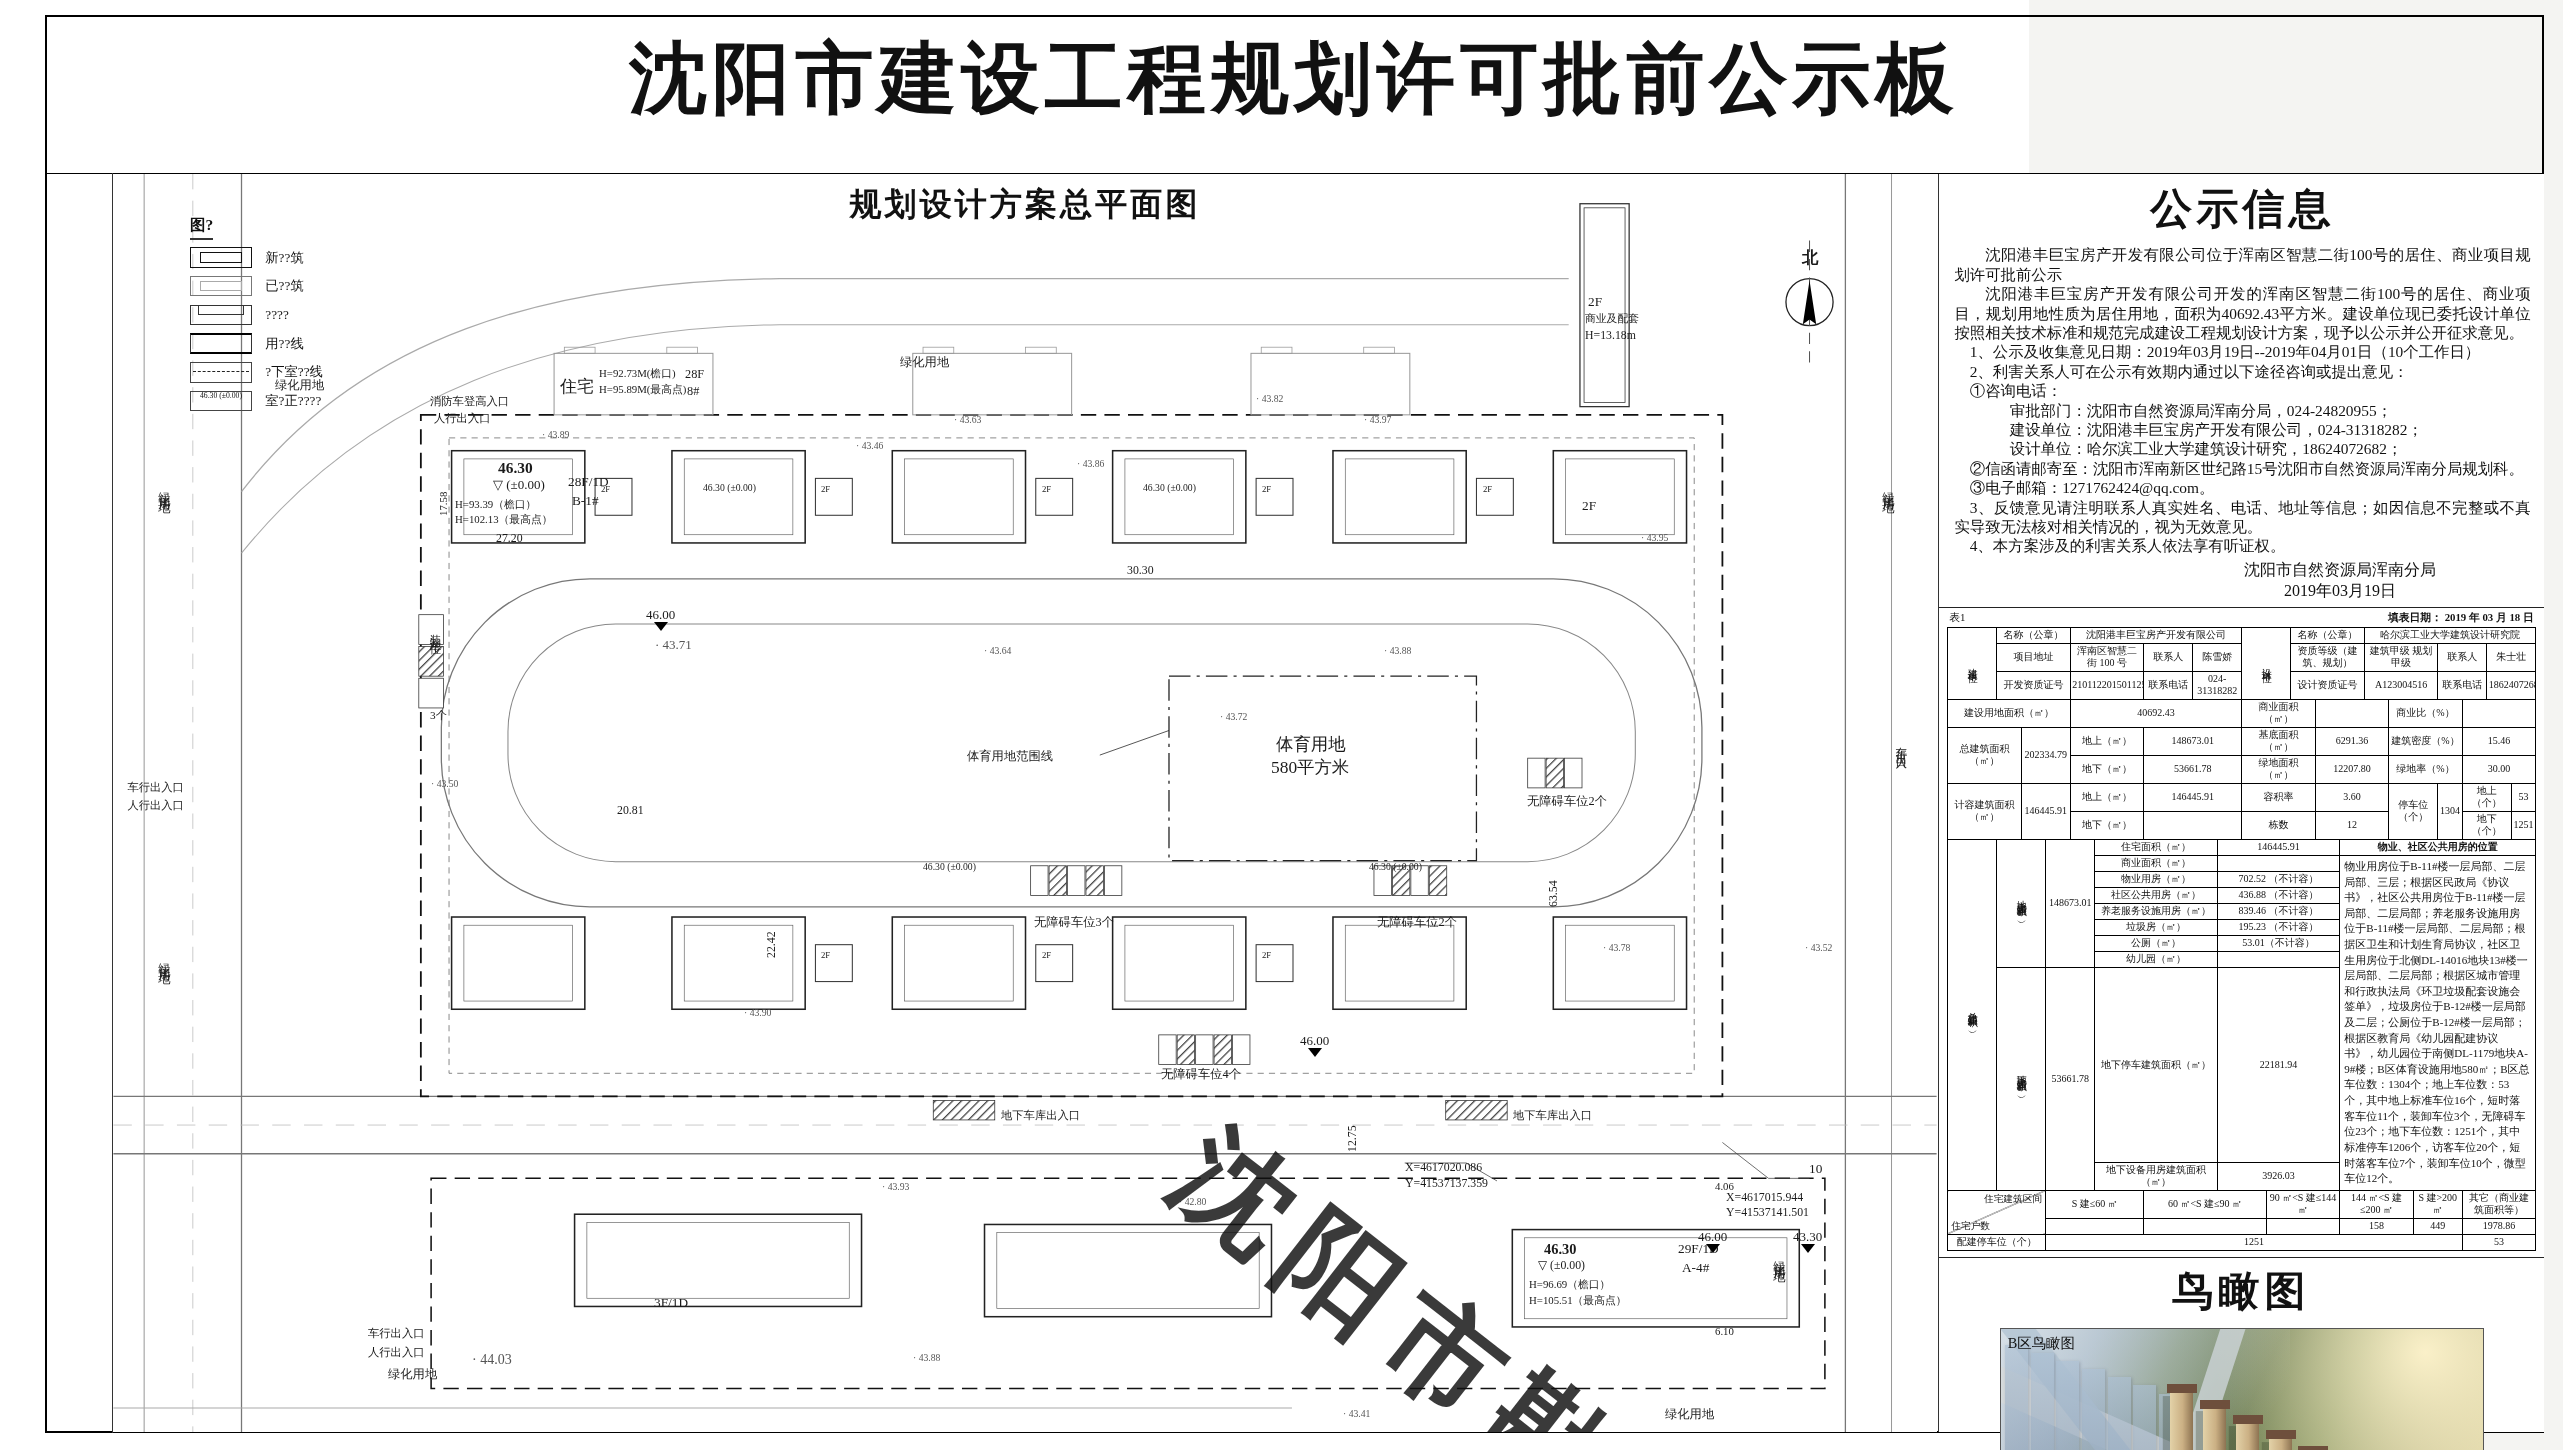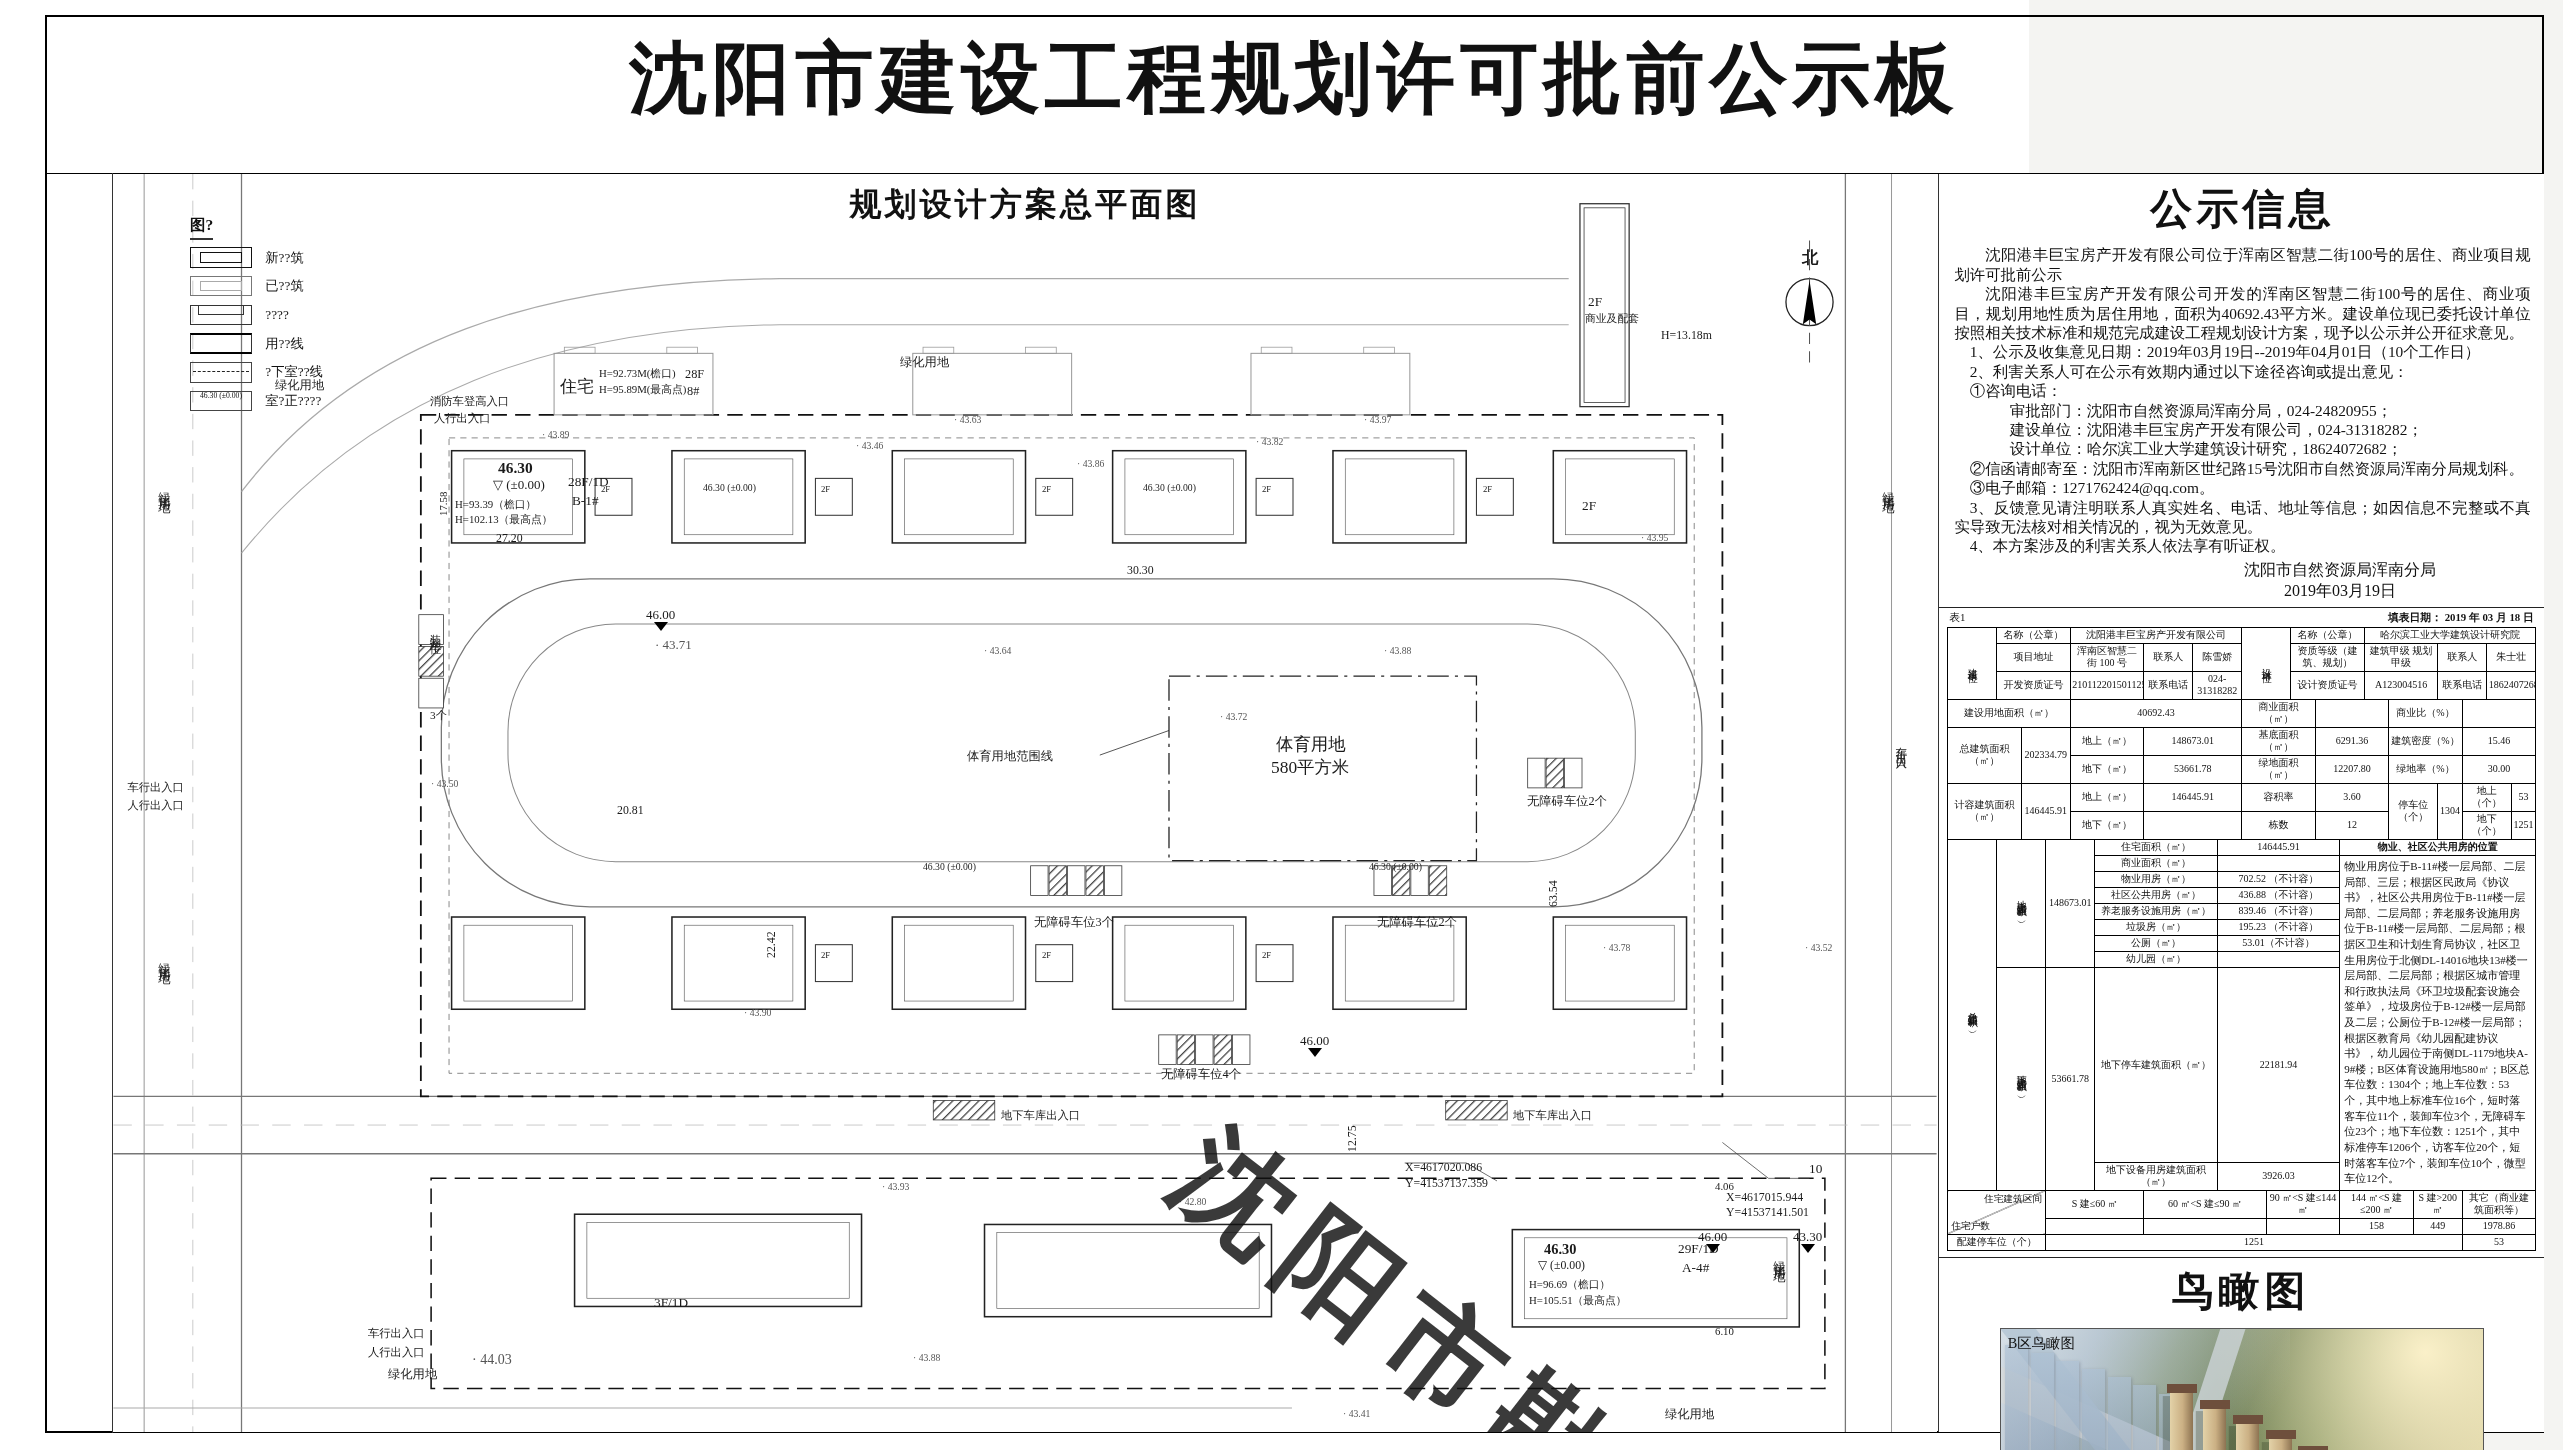--- a/index.html
+++ b/index.html
@@ -238,21 +238,21 @@
     </div>
     <div id="anno-layer">
         <div class="anno b" style="left: 1689px; top: 76px; font-size: 16.4px;">北</div>
         <div class="anno" style="left: 447px; top: 204px; font-size: 17px;">住宅</div>
         <div class="anno" style="left: 486px; top: 194px; font-size: 10.8px;">H=92.73M(檐口)</div>
         <div class="anno" style="left: 486px; top: 210px; font-size: 10.8px;">H=95.89M(最高点)</div>
         <div class="anno" style="left: 572px; top: 194px; font-size: 12.3px;">28F</div>
         <div class="anno" style="left: 574px; top: 211px; font-size: 12.3px;">8#</div>
         <div class="anno" style="left: 1475px; top: 121px; font-size: 13.3px;">2F</div>
         <div class="anno" style="left: 1472px; top: 139px; font-size: 10.8px;">商业及配套</div>
-        <div class="anno" style="left: 1548px; top: 156px; font-size: 11.8px;">H=13.18m</div>
+        <div class="anno" style="left: 1472px; top: 156px; font-size: 11.8px;">H=13.18m</div>
         <div class="anno" style="left: 1469px; top: 325px; font-size: 13.3px;">2F</div>
         <div class="anno b" style="left: 385px; top: 286px; font-size: 15.4px;">46.30</div>
         <div class="anno" style="left: 380px; top: 304px; font-size: 13px;">▽ (±0.00)</div>
         <div class="anno" style="left: 342px; top: 325px; font-size: 10.8px;">H=93.39（檐口）</div>
         <div class="anno" style="left: 342px; top: 340px; font-size: 10.8px;">H=102.13（最高点）</div>
         <div class="anno" style="left: 455px; top: 301px; font-size: 13.3px;">28F/1D</div>
         <div class="anno" style="left: 459px; top: 320px; font-size: 13.3px;">B-1#</div>
         <div class="anno" style="left: 383px; top: 359px; font-size: 11.8px;">27.20</div>
         <div class="anno" style="left: 325px; top: 342px; font-size: 10.8px; transform: rotate(-90deg);">17.58</div>
         <div class="anno" style="left: 590px; top: 309px; font-size: 9.7px;">46.30 (±0.00)</div>
@@ -310,21 +310,21 @@
         <div class="anno" style="left: 653px; top: 784px; font-size: 11.8px; transform: rotate(-90deg);">22.42</div>
         <div class="anno" style="left: 504px; top: 631px; font-size: 11.8px;">20.81</div>
         <div class="anno" style="left: 1696px; top: 988px; font-size: 13.3px;">10</div>
         <div class="anno" style="left: 1602px; top: 1007px; font-size: 10.8px;">4.06</div>
         <div class="anno" style="left: 1602px; top: 1152px; font-size: 10.8px;">6.10</div>
         <div class="anno" style="left: 533px; top: 434px; font-size: 13px;">46.00<span class="tri"></span></div>
         <div class="anno" style="left: 1187px; top: 860px; font-size: 13px;">46.00<span class="tri"></span></div>
         <div class="anno" style="left: 1585px; top: 1056px; font-size: 13px;">46.00<span class="tri"></span></div>
         <div class="anno" style="left: 1680px; top: 1056px; font-size: 13px;">43.30<span class="tri"></span></div>
         <div class="anno spot" style="left: 743px; top: 267px; font-size: 9.7px;">43.46</div>
-        <div class="anno spot" style="left: 1143px; top: 220px; font-size: 9.7px; margin-top: 43px;">43.82</div>
+        <div class="anno spot" style="left: 1143px; top: 220px; font-size: 9.7px;">43.82</div>
         <div class="anno spot" style="left: 429px; top: 256px; font-size: 9.7px;">43.89</div>
         <div class="anno spot" style="left: 964px; top: 285px; font-size: 9.7px;">43.86</div>
         <div class="anno spot" style="left: 841px; top: 241px; font-size: 9.7px;">43.63</div>
         <div class="anno spot" style="left: 1251px; top: 241px; font-size: 9.7px;">43.97</div>
         <div class="anno spot" style="left: 533px; top: 464px; font-size: 13px; margin-left: 9px;">43.71</div>
         <div class="anno spot" style="left: 871px; top: 472px; font-size: 9.7px;">43.64</div>
         <div class="anno spot" style="left: 1271px; top: 472px; font-size: 9.7px;">43.88</div>
         <div class="anno spot" style="left: 631px; top: 789px; font-size: 9.7px; margin-top: 45px;">43.90</div>
         <div class="anno spot" style="left: 1490px; top: 769px; font-size: 9.7px;">43.78</div>
         <div class="anno spot" style="left: 769px; top: 1008px; font-size: 9.7px;">43.93</div>

